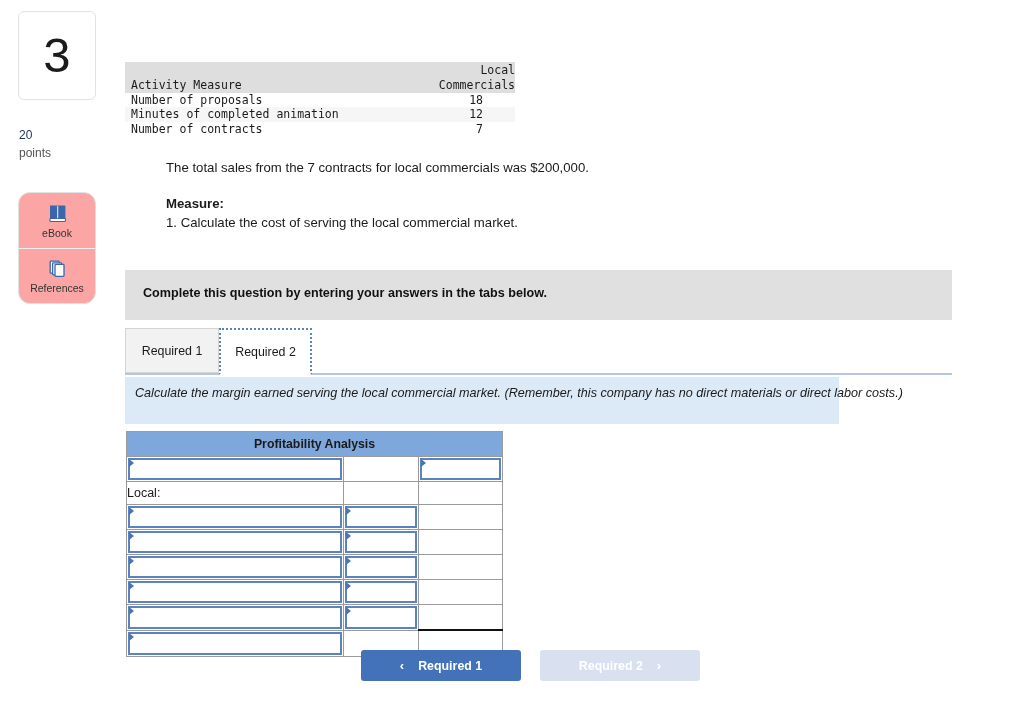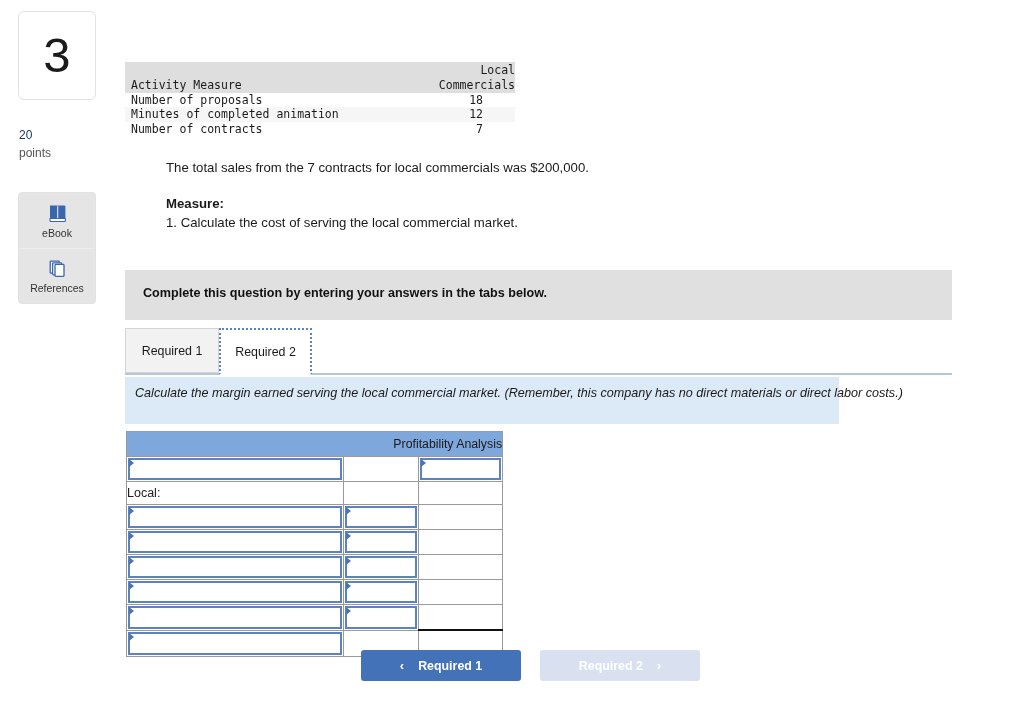--- a/index.html
+++ b/index.html
@@ -67,22 +67,22 @@
     color: #555555;
   }
 
   #tools-card {
     position: absolute;
     left: 18px;
     top: 192px;
     width: 78px;
     height: 112px;
     border: 1px solid #e2e2e2;
-    border-radius: 4px;
-    background: #e5e5e5;
+    border-radius: 12px;
+    background: #fca5a5;
     box-sizing: border-box;
   }
   .tool-btn {
     position: relative;
     height: 55px;
     display: flex;
     flex-direction: column;
     align-items: center;
     justify-content: center;
     cursor: pointer;
@@ -234,23 +234,23 @@
     table-layout: fixed;
   }
   #pa-table col.c1 { width: 217px; }
   #pa-table col.c2 { width: 75px; }
   #pa-table col.c3 { width: 84px; }
 
   #pa-title {
     height: 22px;
     background: #7ea7dc;
     border: 1px solid #9a9a9a;
-    text-align: right;
+    text-align: center;
     font-size: 12.3px;
-    font-weight: normal;
+    font-weight: bold;
     color: #1a1a1a;
     padding: 0;
   }
   #pa-table td {
     border: 1px solid #9a9a9a;
     padding: 0;
     height: 24px;
     vertical-align: middle;
   }
   #pa-table tr.r-costs td { height: 22px; }

